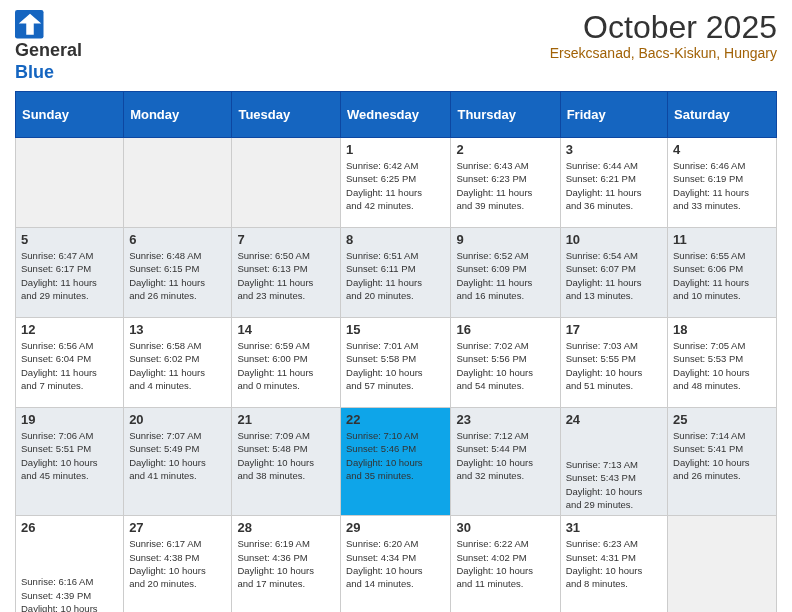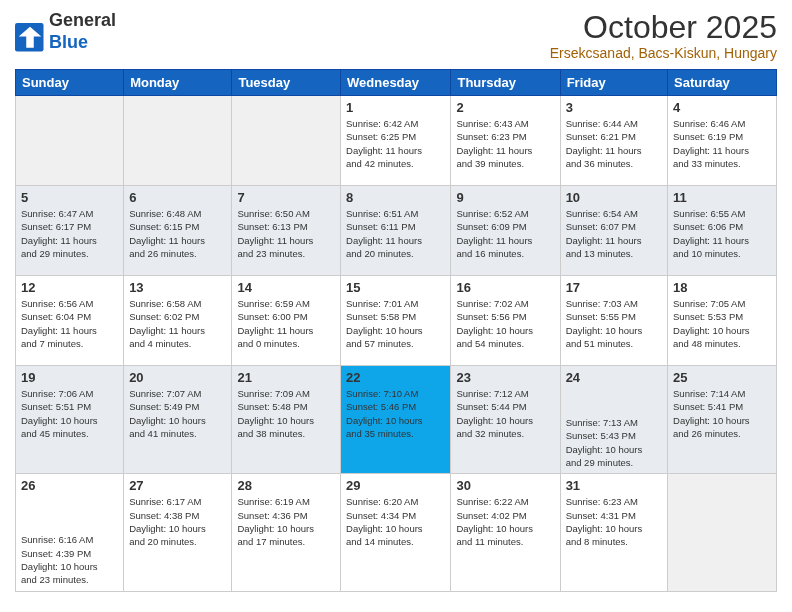--- a/index.html
+++ b/index.html
@@ -2,37 +2,37 @@
 <html><head>
   <meta charset="utf-8">
   <style>
     * { box-sizing: border-box; margin: 0; padding: 0; }
     body { font-family: Arial, sans-serif; background: #fff; width: 792px; height: 612px; overflow: hidden; }
     
     .page { width: 792px; min-height: 612px; background: #fff; padding: 10px 15px; }
     
     .header { display: flex; align-items: flex-start; justify-content: space-between; margin-bottom: 8px; }
     
-    .logo { display: flex; align-items: flex-end; }
+    .logo { display: flex; align-items: flex-start; flex-direction: column; }
     .logo-text { font-size: 18px; font-weight: bold; line-height: 1.2; }
     .logo-general { color: #333; }
     .logo-blue { color: #1565C0; }
     .logo-icon { width: 30px; height: 30px; margin-right: 4px; }
     
     .title-section { text-align: right; }
     .month-title { font-size: 32px; font-weight: 300; color: #333; line-height: 1.1; }
     .location { font-size: 14px; color: #a16207; }
     
     .calendar { width: 100%; border-collapse: collapse; }
     
     .calendar th {
       background: #1565C0;
       color: #fff;
       text-align: left;
-      padding: 5px 6px;
+      padding: 15px 6px;
       font-size: 13px;
       font-weight: bold;
       border: 1px solid #0d47a1;
     }
     
     .calendar td {
       border: 1px solid #ccc;
       vertical-align: top;
       padding: 4px 5px;
       width: 113px;

